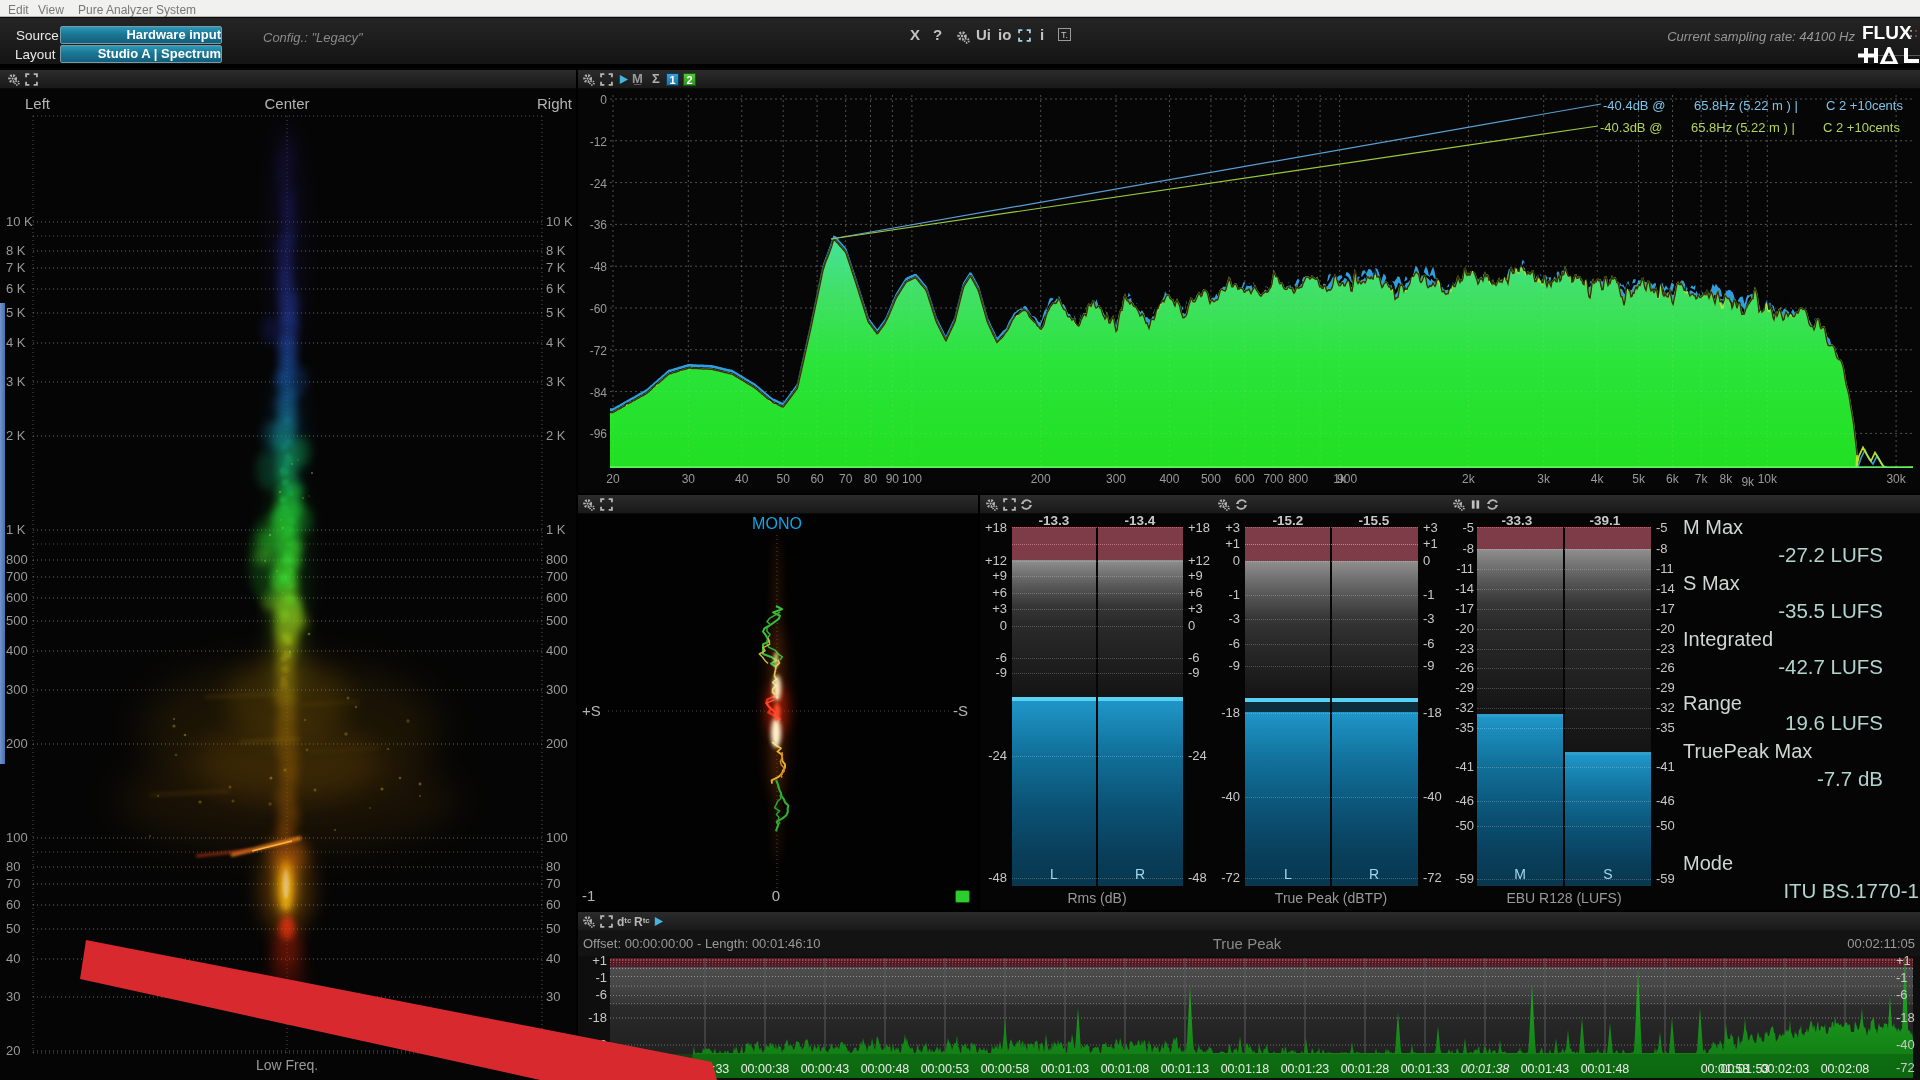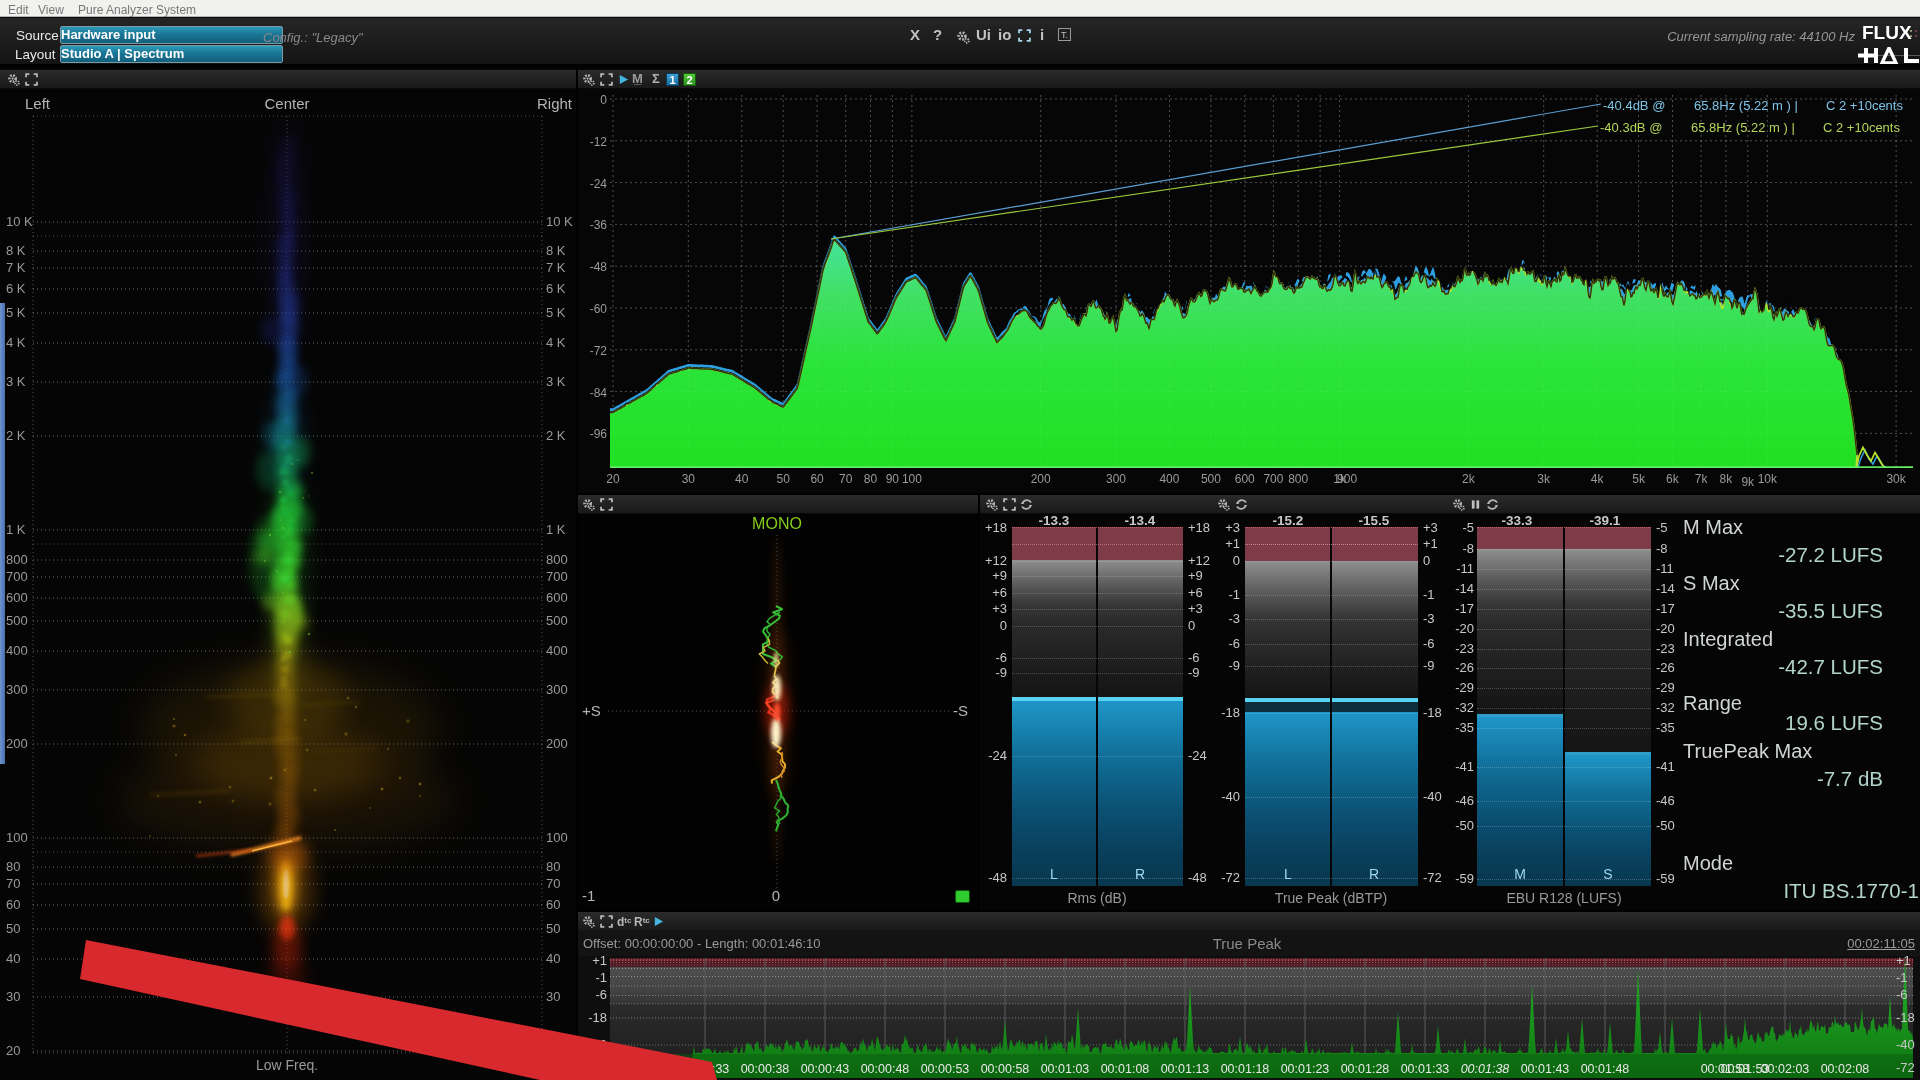--- a/index.html
+++ b/index.html
@@ -7,30 +7,30 @@
 .lb{position:absolute;white-space:nowrap;line-height:16px}
 .lb.c{transform:translateX(-50%)}
 .lb.r{transform:translateX(-100%)}
 .g12{color:#9a9a9a;font-size:12px}
 .g12b{color:#9a9a9a;font-size:12px}
 .g13{color:#9a9a9a;font-size:13px}
 .g13c{color:#c8c8c8;font-size:13px}
 .g14{color:#9a9a9a;font-size:14px}
 .g15{color:#b4b4b4;font-size:15px}
 .g15d{color:#8a8a8a;font-size:15px}
-.g16{color:#84cc16;font-size:16px}
+.g16{color:#0ea5e9;font-size:16px}
 .vv{color:#c8c8c8;font-size:13.5px;font-weight:bold}
 .lr{color:#a0d8f0;font-size:14px}
 .cap{color:#999;font-size:14px}
 .bigl{color:#d0d6d2;font-size:20px}
 .bigv{color:#b2d4cc;font-size:20.5px}
 .tlab{color:#e8e8e8;font-size:12.5px}
 .ro{font-size:13px;font-family:"Liberation Sans",sans-serif}
 .phead{position:absolute;height:19px;background:linear-gradient(#2b2b2b,#191919);border-bottom:1px solid #0a0a0a}
-.tbtn{position:absolute;left:60px;width:223px;height:18px;background:linear-gradient(#2c9ab8 ,#1a7695 45%,#135f7c);border:1px solid #7a9aa8;border-radius:2px;color:#fff;font-size:13px;font-weight:bold;text-align:left;line-height:16px}
+.tbtn{position:absolute;left:60px;width:162px;height:18px;background:linear-gradient(#2c9ab8 ,#1a7695 45%,#135f7c);border:1px solid #7a9aa8;border-radius:2px;color:#fff;font-size:13px;font-weight:bold;text-align:right;line-height:16px}
 .dt{stroke:rgba(200,200,200,0.38);stroke-width:1;stroke-dasharray:1,3}
 .dt2{stroke:rgba(170,170,170,0.35);stroke-width:1;stroke-dasharray:2,3}
 .dt3{stroke:rgba(255,255,255,0.09);stroke-width:1;stroke-dasharray:2,3}
 .dt4{stroke:rgba(255,255,255,0.13);stroke-width:1;stroke-dasharray:1,3}
 .box1{position:absolute;top:3px;width:13px;height:13px;background:linear-gradient(#3e9fd4,#1a6ea0);border:1px solid #0a3a55;color:#fff;font-size:11px;font-weight:bold;text-align:center;line-height:13px}
 .box2{position:absolute;top:3px;width:13px;height:13px;background:linear-gradient(#55c838,#27941c);border:1px solid #145a0c;color:#fff;font-size:11px;font-weight:bold;text-align:center;line-height:13px}
 </style></head>
 <body>
 
 <div class="abs" style="left:0;top:0;width:1920px;height:17px;background:#f1f1ef;border-bottom:1px solid #b5b5b2">
@@ -797,21 +797,21 @@
     </svg>
     <span class="lb" style="left:39px;top:1px;color:#b8b8b8;font-weight:bold;font-size:12px">d<span style="font-size:8px;vertical-align:3px">tc</span></span>
     <span class="lb" style="left:56px;top:1px;color:#b8b8b8;font-weight:bold;font-size:12px">R<span style="font-size:8px;vertical-align:3px">tc</span></span>
     <svg class="ic" style="left:75px;top:4px" width="11" height="11" viewBox="0 0 12 12">
       <path d="M2,1 L11,6 L2,11 Z" fill="#45b4e0"></path>
     </svg>
   </div>
 <div class="abs" style="left:578px;top:930px;width:1342px;height:26px;background:#131313"></div>
 <span class="lb g13" style="left:583px;top:936px;">Offset: 00:00:00:00 - Length: 00:01:46:10</span>
 <span class="lb c g15d" style="left:1247px;top:936px;">True Peak</span>
-<span class="lb r g13" style="left:1915px;top:936px;text-decoration:underline;">00:02:11:05</span>
+<span class="lb r g13" style="left:1915px;top:936px;">00:02:11:05</span>
 <svg class="abs" style="left:578px;top:930px" width="1342" height="150" viewBox="578 930 1342 150">
 <rect x="610" y="958" width="1303" height="120" fill="#262626"></rect>
 <rect x="610" y="958" width="1303" height="9" fill="#4e1c24"></rect>
 <rect x="610" y="967" width="1303" height="38" fill="url(#ggrad)"></rect>
 <rect x="610" y="1005" width="1303" height="73" fill="url(#bgrad)"></rect>
 <line x1="610" y1="960" x2="1913" y2="960" stroke="#c25560" stroke-width="1.4" stroke-dasharray="1.5,1.5"></line>
 <line x1="610" y1="962.5" x2="1913" y2="962.5" stroke="#b04c58" stroke-width="1.2" stroke-dasharray="1,2"></line>
 <line x1="610" y1="965" x2="1913" y2="965" stroke="#9a4450" stroke-width="1.2" stroke-dasharray="1,2"></line>
 <g stroke="#ffffff" stroke-width="1" stroke-dasharray="1,2">
 <line x1="610" y1="968.5" x2="1913" y2="968.5" opacity="0.42"></line>

